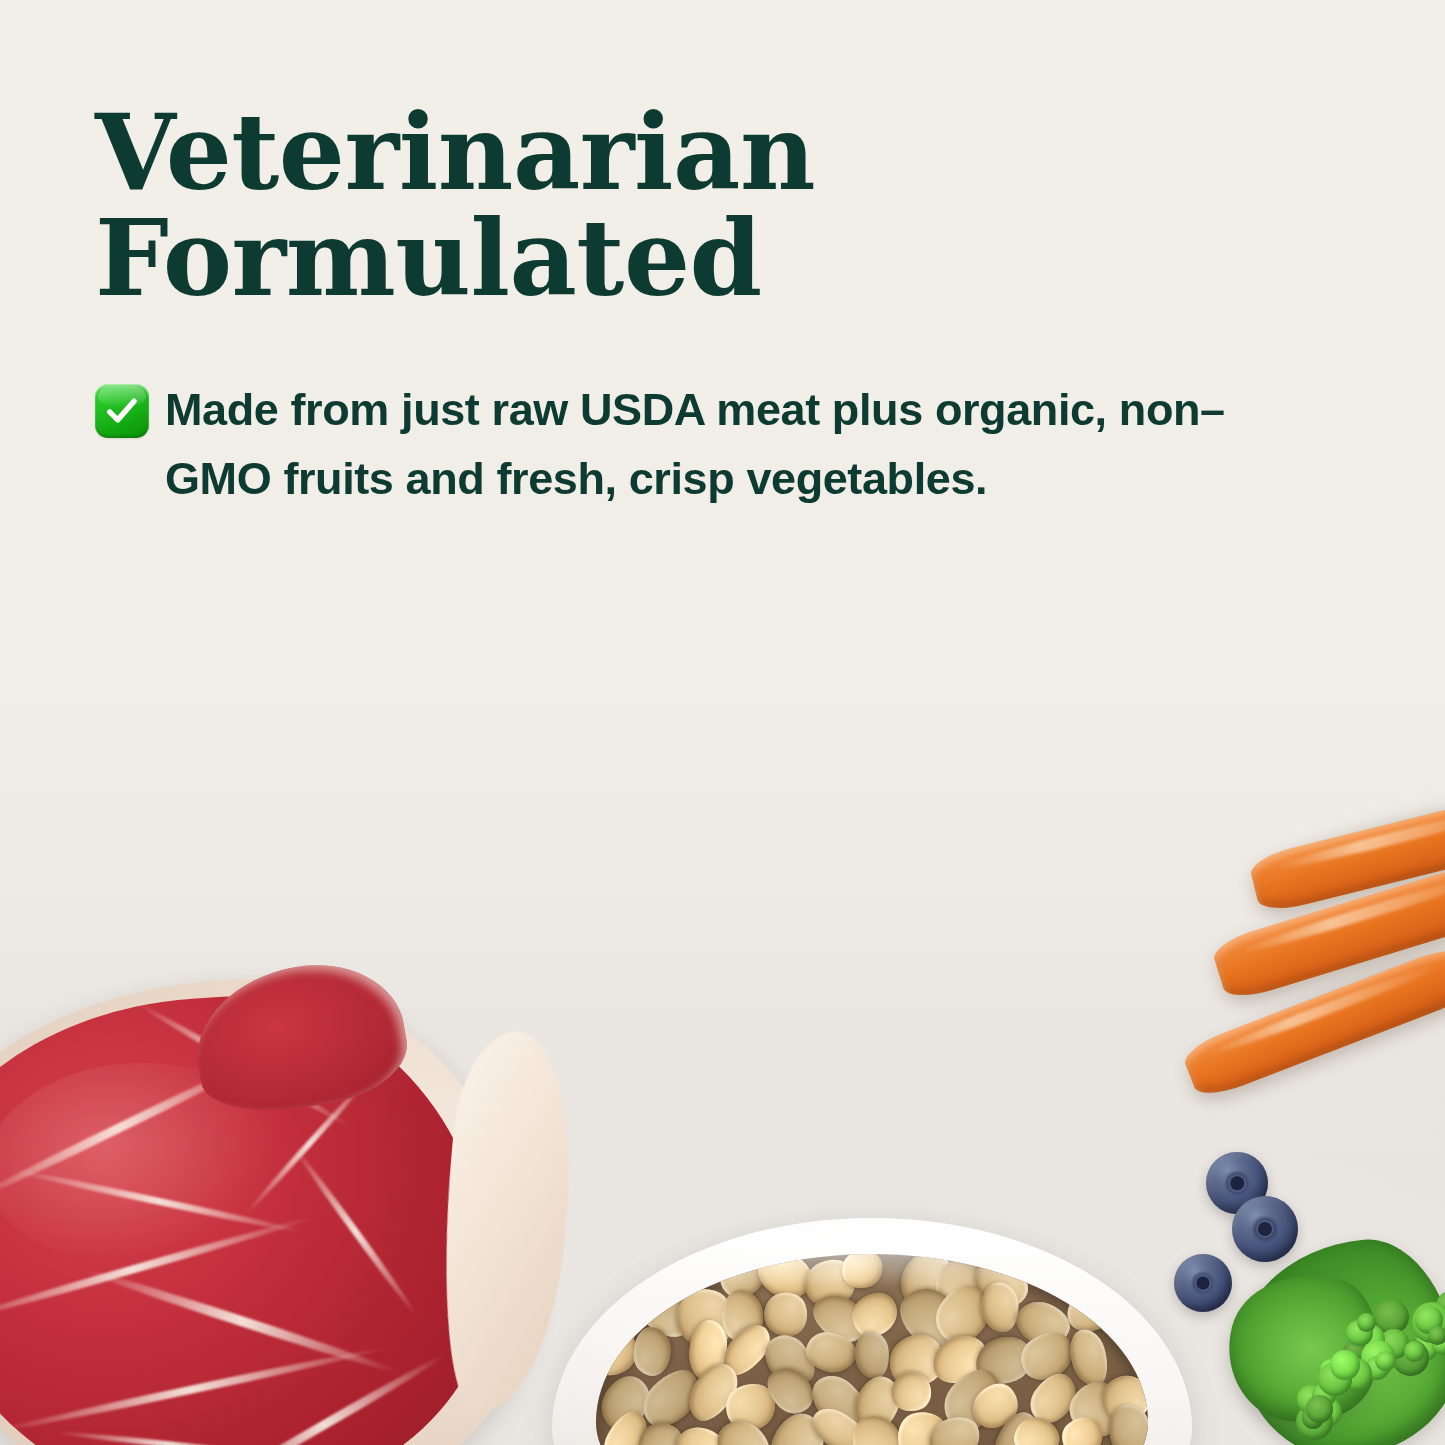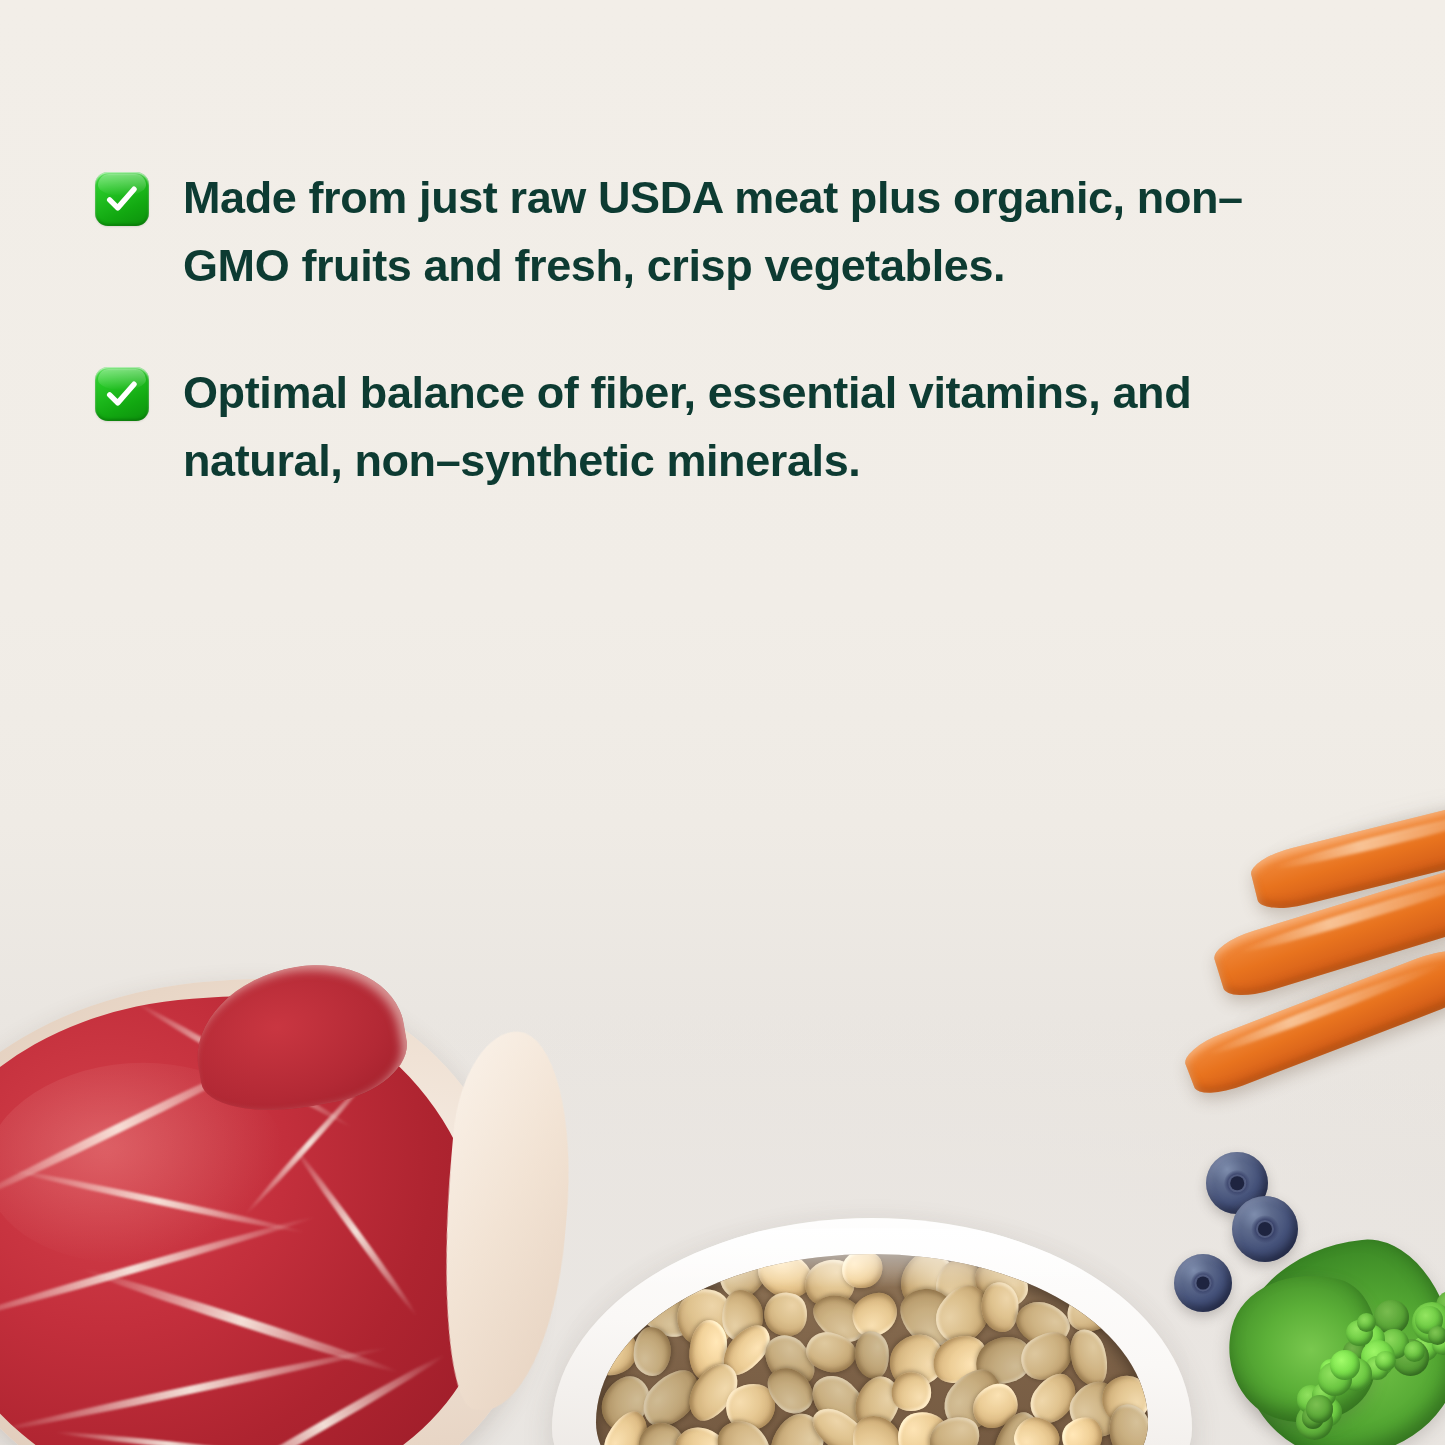--- a/index.html
+++ b/index.html
@@ -71,21 +71,21 @@
   }
 
   .bullets {
     margin: 64px 0 0 0;
     padding: 0;
     list-style: none;
   }
   .bullet {
     display: flex;
     align-items: flex-start;
-    gap: 34px;
+    gap: 16px;
     margin-bottom: 58px;
   }
   .bullet:last-child { margin-bottom: 0; }
 
   
   .check-badge {
     flex: 0 0 auto;
     width: 54px;
     height: 54px;
     margin-top: 8px;
@@ -516,38 +516,31 @@
         <span class="kale-ruffle" style="width: 19.0824px; height: 19.0824px; left: 203.048px; top: 99.2339px; filter: brightness(0.94);"></span>
         <span class="kale-ruffle" style="width: 32.4638px; height: 32.4638px; left: 114.848px; top: 131.485px; filter: brightness(1.09);"></span>
         <span class="kale-ruffle" style="width: 33.484px; height: 33.484px; left: 93.2831px; top: 135.295px; filter: brightness(1.08);"></span>
         <span class="kale-ruffle" style="width: 29.6678px; height: 29.6678px; left: 104.95px; top: 123.157px; filter: brightness(1.21);"></span>
       </div>
 
   </div>
 
   <div class="content">
 
+    <h1 class="headline">Veterinarian Formulated</h1>
 
 
     <ul class="bullets">
 
       <li class="bullet">
         <span class="check-badge">
           <svg viewBox="0 0 24 24" aria-hidden="true">
             <path d="M4.2 12.6 L9.3 17.6 L19.6 5.8" fill="none" stroke="#ffffff" stroke-width="3.4" stroke-linecap="round" stroke-linejoin="round"></path>
           </svg>
         </span>
         <span class="bullet-text">Made from just raw USDA meat plus organic, non–GMO fruits and fresh, crisp vegetables.</span>
       </li>
 
-      <li class="bullet">
-        <span class="check-badge">
-          <svg viewBox="0 0 24 24" aria-hidden="true">
-            <path d="M4.2 12.6 L9.3 17.6 L19.6 5.8" fill="none" stroke="#ffffff" stroke-width="3.4" stroke-linecap="round" stroke-linejoin="round"></path>
-          </svg>
-        </span>
-        <span class="bullet-text">Optimal balance of fiber, essential vitamins, and natural, non–synthetic minerals.</span>
-      </li>
 
     </ul>
   </div>
 
 </div>
 
 </body></html>

